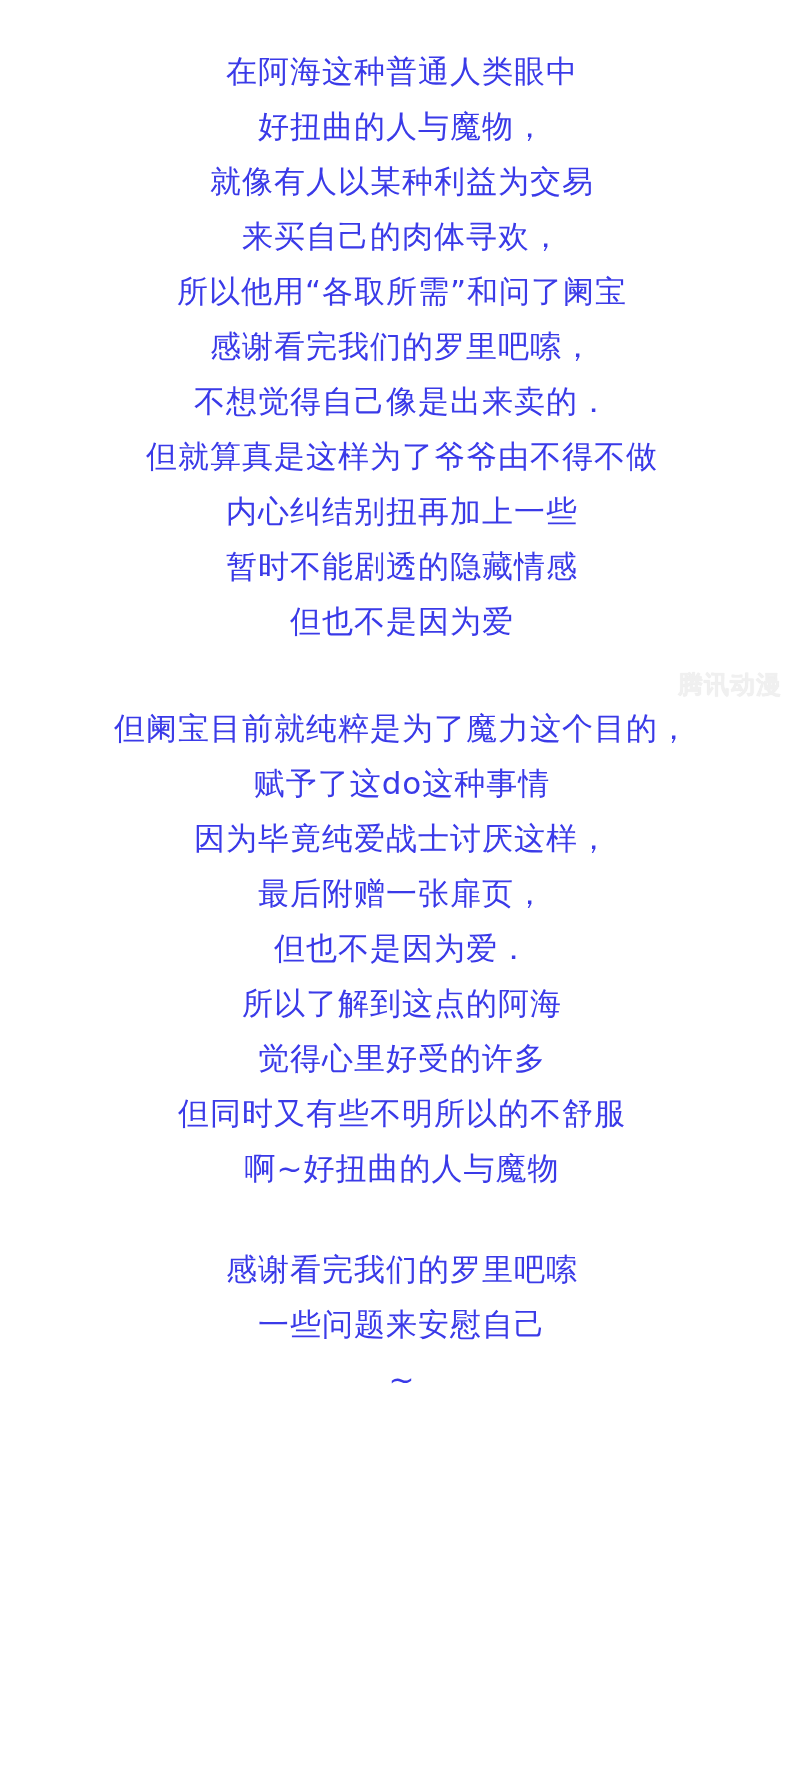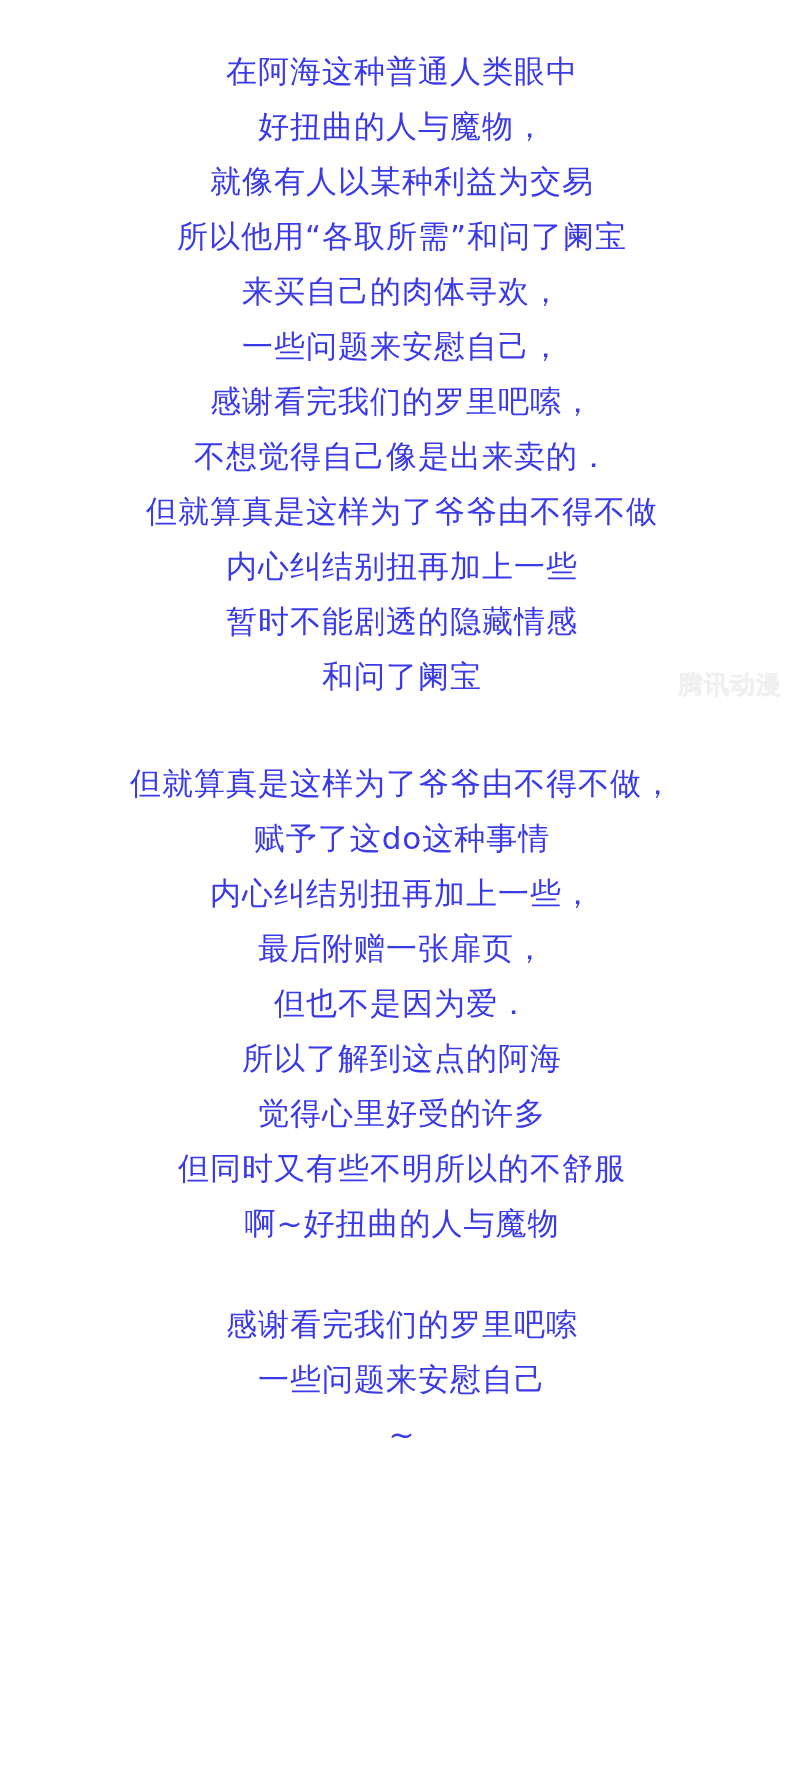--- a/index.html
+++ b/index.html
@@ -54,37 +54,36 @@
 </style>
 </head>
 <body>
 
 <div class="page">
 
   <div class="block">
     <div class="line">在阿海这种普通人类眼中</div>
     <div class="line">好扭曲的人与魔物，</div>
     <div class="line">就像有人以某种利益为交易</div>
+    <div class="line">来买自己的肉体寻欢，</div>
     <div class="line">所以他用“各取所需”和问了阑宝</div>
-    <div class="line">来买自己的肉体寻欢，</div>
-    <div class="line">一些问题来安慰自己，</div>
     <div class="line">感谢看完我们的罗里吧嗦，</div>
     <div class="line">不想觉得自己像是出来卖的．</div>
     <div class="line">但就算真是这样为了爷爷由不得不做</div>
     <div class="line">内心纠结别扭再加上一些</div>
     <div class="line">暂时不能剧透的隐藏情感</div>
-    <div class="line">和问了阑宝</div>
+    <div class="line">但也不是因为爱</div>
   </div>
 
   <div class="gap"></div>
 
   <div class="block">
-    <div class="line">但就算真是这样为了爷爷由不得不做，</div>
+    <div class="line">但阑宝目前就纯粹是为了魔力这个目的，</div>
     <div class="line">赋予了这do这种事情</div>
-    <div class="line">内心纠结别扭再加上一些，</div>
+    <div class="line">因为毕竟纯爱战士讨厌这样，</div>
     <div class="line">最后附赠一张扉页，</div>
     <div class="line">但也不是因为爱．</div>
     <div class="line">所以了解到这点的阿海</div>
     <div class="line">觉得心里好受的许多</div>
     <div class="line">但同时又有些不明所以的不舒服</div>
     <div class="line">啊~好扭曲的人与魔物</div>
   </div>
 
   <div class="gap-small"></div>
 

